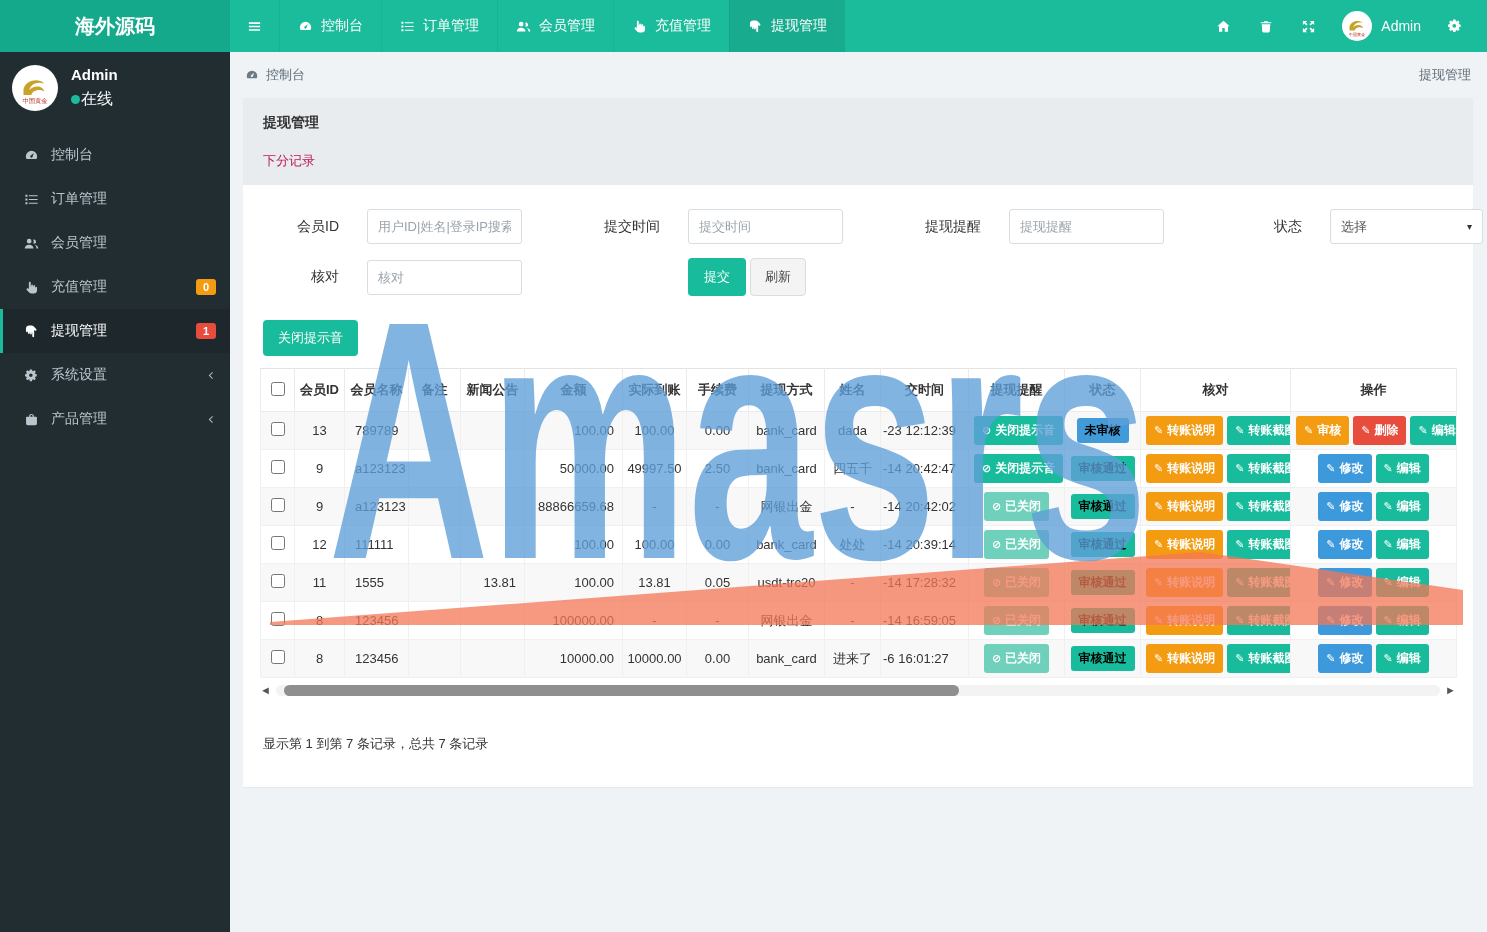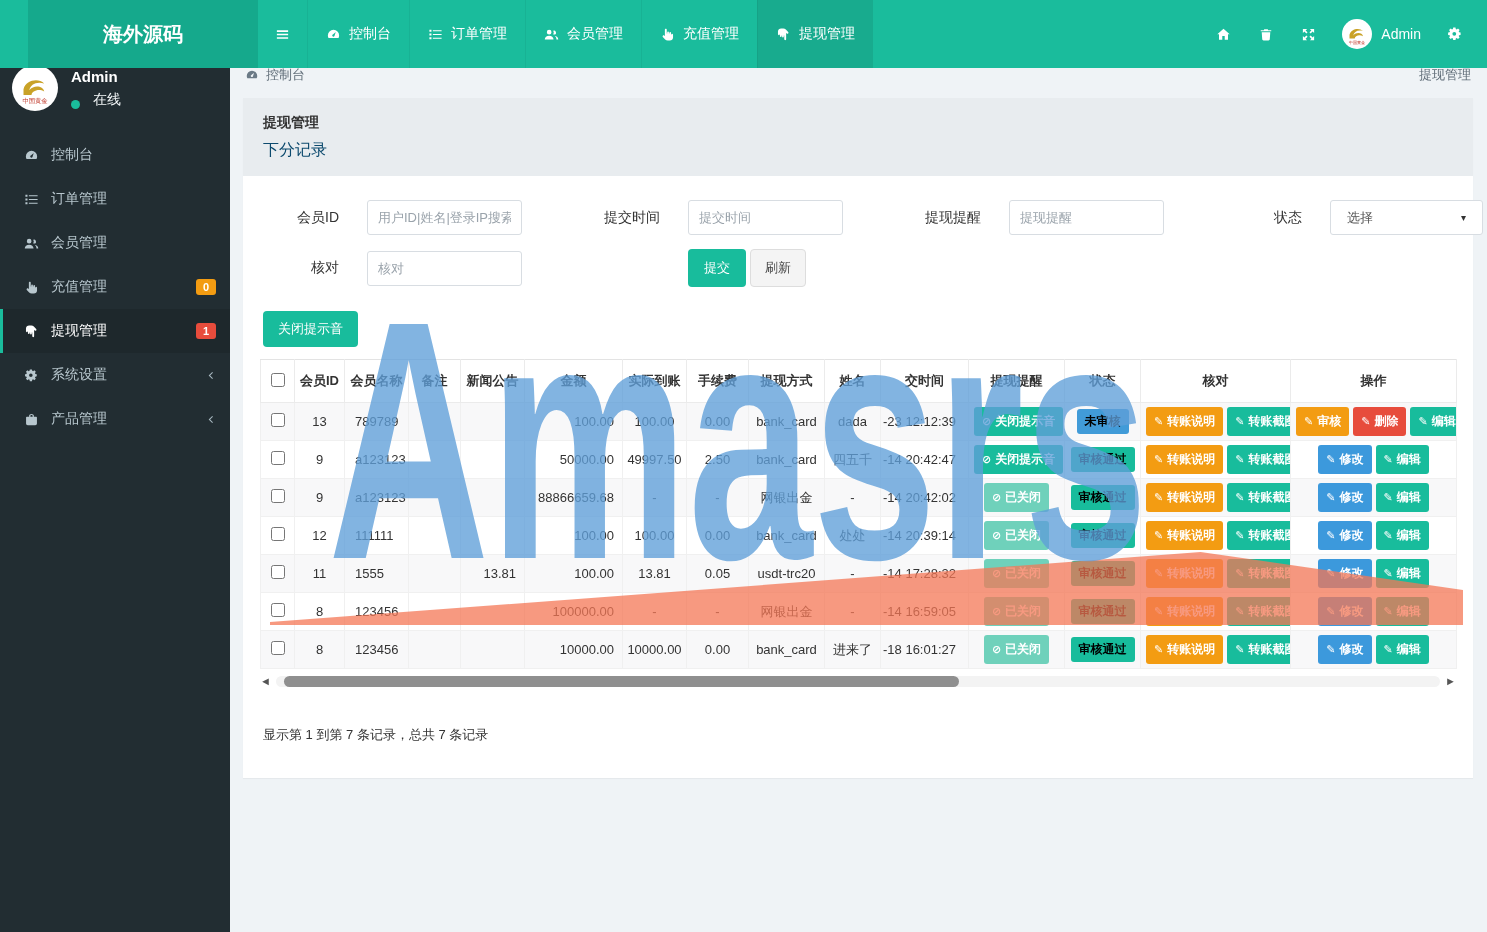--- a/index.html
+++ b/index.html
@@ -1,67 +1,67 @@
 <!DOCTYPE html>
 <html><head>
 <meta charset="utf-8">
 <style>
   * { box-sizing: border-box; margin: 0; padding: 0; }
   html,body { width:1487px; height:932px; overflow:hidden; }
   body { font-family:"Liberation Sans","DejaVu Sans",sans-serif; background:#eff3f6; position:relative; }
   svg { display:block; }
 
   
-  .navbar { position:absolute; top:0; left:0; right:0; height:68px; background:#1abc9c; display:flex; align-items:stretch; z-index:20;padding-left:28px; }
+  .navbar { position:absolute; top:0; left:0; right:0; height:52px; background:#1abc9c; display:flex; align-items:stretch; z-index:20; }
   .brand { width:230px; background:#15a98c; color:#fff; font-size:20px; font-weight:bold; display:flex; align-items:center; justify-content:center; }
   .nav-toggle { display:flex; align-items:center; padding:0 17px; color:#fff; cursor:pointer; }
   .nav-items { display:flex; align-items:stretch; }
   .nav-item { display:flex; align-items:center; gap:8px; padding:0 18px; color:#fff; font-size:14px; border-left:1px solid rgba(0,0,0,0.05); cursor:pointer; }
   .nav-item.active { background:#18ab8e; }
   .nav-right { margin-left:auto; display:flex; align-items:center; padding-right:10px; }
   .nav-ico { color:#fff; padding:0 14px; display:flex; align-items:center; cursor:pointer; }
   .nav-user { display:flex; align-items:center; gap:9px; color:#fff; font-size:14px; padding:0 12px; cursor:pointer; }
   .avatar-sm { width:30px; height:30px; border-radius:50%; overflow:hidden; background:#fff; }
 
   
   .sidebar { position:absolute; top:52px; left:0; width:230px; bottom:0; background:#222d32; z-index:15; }
   .user-panel { display:flex; gap:13px; padding:13px 12px 10px; align-items:center; }
   .avatar-lg { width:46px; height:46px; border-radius:50%; overflow:hidden; background:#fff; flex:none; }
   .user-name { color:#fff; font-weight:bold; font-size:15px; }
-  .user-status { display:flex; align-items:flex-end; gap:13px; color:#f2f6f7; font-size:14px; margin-top:6px; }
+  .user-status { display:flex; align-items:center; gap:1px; color:#f2f6f7; font-size:16px; margin-top:6px; }
   .dot { width:9px; height:9px; border-radius:50%; background:#1abc9c; }
   .side-search { margin:13px 10px 6px; height:43px; background:#2e3b41; border:1px solid #39474e; border-radius:4px; display:flex; align-items:center; padding:0 13px; color:#90a4ae; }
   .side-search input { flex:1; background:transparent; border:none; outline:none; color:#cfd8dc; font-size:13px; }
   .side-search input::placeholder { color:#8fa1aa; }
   .menu { margin-top:12px; }
   .menu-item { display:flex; align-items:center; gap:11px; padding:13px 14px 13px 19px; color:#b8c7ce; font-size:14px; border-left:3px solid transparent; cursor:pointer; }
   .menu-item.active { background:#1e282c; color:#fff; border-left-color:#1abc9c; }
   .menu-item .mi-ico { width:18px; display:flex; justify-content:center; color:inherit; }
   .mbadge { margin-left:auto; color:#fff; font-size:11px; font-weight:bold; padding:2px 7px; border-radius:3px; }
   .mbadge.orange { background:#f39c12; }
   .mbadge.red { background:#e74c3c; }
   .mchevron { margin-left:auto; color:#a7b8c0; }
 
   
   .main { position:absolute; left:230px; top:52px; right:0; bottom:0; background:#eff3f6; }
   .breadcrumb { display:flex; justify-content:space-between; align-items:center; padding:14px 16px 14px 15px; font-size:13px; color:#5f6c77; }
   .breadcrumb .bc-left { display:flex; align-items:center; gap:7px; }
   .card { margin:0 14px 0 13px; background:#fff; padding-bottom:34px; box-shadow:0 1px 1px rgba(0,0,0,0.04); }
   .card-head { background:#e8ecef; padding:16px 20px 15px; }
   .card-title { font-size:14px; font-weight:bold; color:#333; }
-  .card-sub { font-size:16px; color:#0c4a6e; margin-top:8px; }
+  .card-sub { font-size:13px; color:#be185d; margin-top:20px; }
 
   
   .filters { padding:24px 20px 0; }
   .frow { display:flex; margin-bottom:14px; }
   .fgroup { display:flex; align-items:center; margin-right:62px; }
   .flabel { width:76px; text-align:right; margin-right:28px; font-size:14px; color:#333; flex:none; }
   .finput { width:155px; height:35px; border:1px solid #d8dde2; border-radius:3px; padding:0 10px; font-size:13px; color:#333; outline:none; }
   .finput::placeholder { color:#9aa3ab; }
-  .fselect { width:153px; height:35px; border:1px solid #d8dde2; border-radius:3px; padding:0 16px; font-size:13px; color:#555; display:flex; align-items:center; justify-content:space-between; cursor:pointer; background:#fff; }
+  .fselect { width:153px; height:35px; border:1px solid #d8dde2; border-radius:3px; padding:0 10px; font-size:13px; color:#555; display:flex; align-items:center; justify-content:space-between; cursor:pointer; background:#fff; }
   .btn { display:inline-flex; align-items:center; justify-content:center; border-radius:4px; font-size:13px; cursor:pointer; border:1px solid transparent; }
   .btn-submit { background:#18bc9c; color:#fff; padding:9px 15px; }
   .btn-refresh { background:#f4f4f4; color:#444; border-color:#ddd; padding:9px 14px; margin-left:4px; }
   .mute-wrap { padding:24px 20px 12px; }
   .btn-mute { background:#18bc9c; color:#fff; padding:8px 14px; }
 
   
   .table-wrap { padding:0 17px; }
   table { width:100%; border-collapse:collapse; table-layout:fixed; }
   th { font-size:13px; font-weight:bold; color:#333; padding:12px 3px; text-align:center; border:1px solid #ebebeb; border-top-color:#e3e3e3; }
@@ -476,21 +476,21 @@
               <td><input type="checkbox" style=""></td>
               <td class="c-id">8</td>
               <td class="c-name">123456</td>
               <td class="c-remark"></td>
               <td class="c-conv"></td>
               <td class="c-amount">10000.00</td>
               <td class="c-actual">10000.00</td>
               <td class="c-fee">0.00</td>
               <td class="c-method">bank_card</td>
               <td class="c-payee">进来了</td>
-              <td class="c-time">-18 16:01:27</td>
+              <td class="c-time">-6 16:01:27</td>
               <td><span class="cbtn col-mint"><span class="bicon">⊘</span>已关闭</span></td>
               <td><span class="badge-st st-green">审核通过</span></td>
               <td><span class="cbtn col-orange"><span class="bicon">✎</span>转账说明</span><span class="cbtn col-green"><span class="bicon">✎</span>转账截图</span></td>
               <td><span class="cbtn col-blue"><span class="bicon">✎</span>修改</span><span class="cbtn col-green"><span class="bicon">✎</span>编辑</span></td>
             </tr>
           </tbody>
       </table>
     </div>
 
     <div class="hscroll">

